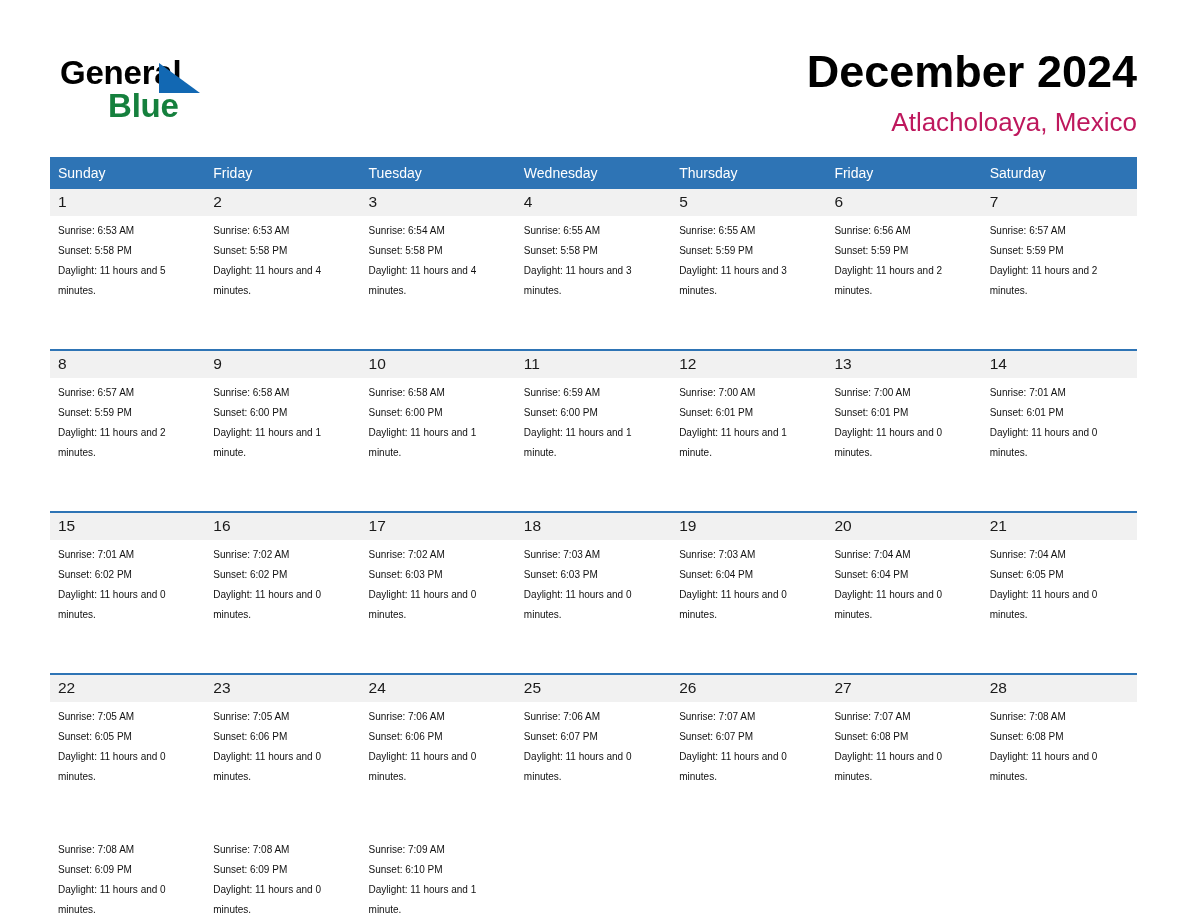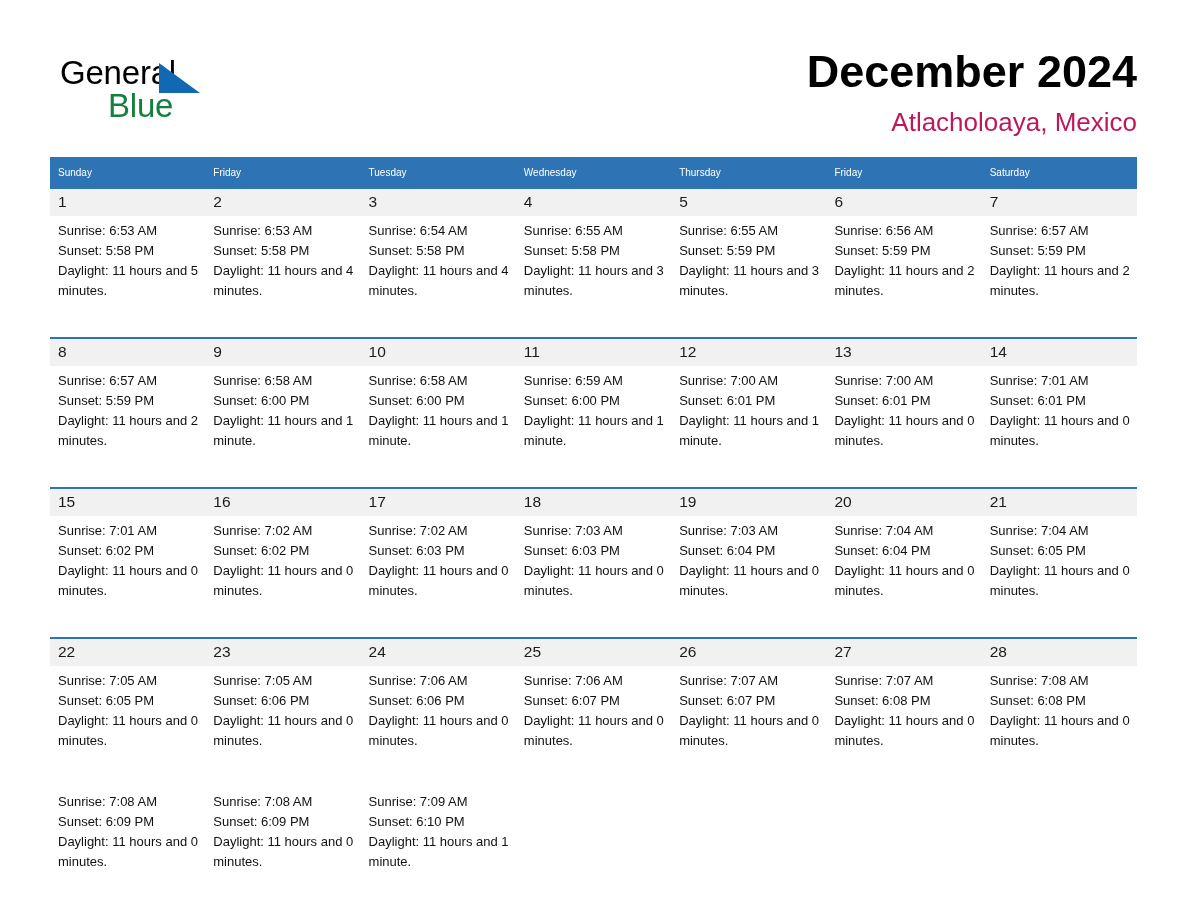--- a/index.html
+++ b/index.html
@@ -29,20 +29,21 @@
     top: 44px;
     right: 51px;
     height: 105px;
   }
   .brand {
     position: absolute;
     left: 10px;
     top: 10px;
     width: 300px;
     height: 80px;
+    font-weight: bold;
   }
   .brand-general {
     position: absolute;
     left: 0px;
     top: 0px;
     font-size: 33px;
     letter-spacing: -0.2px;
     color: #000000;
     font-family: "Liberation Sans", sans-serif;
   }
@@ -91,21 +92,21 @@
     position: absolute;
     left: 50px;
     top: 157px;
     width: 1087px;
     border-collapse: collapse;
     table-layout: fixed;
   }
   .calendar th {
     background: #2e74b5;
     color: #ffffff;
-    font-size: 10px;
+    font-size: 14px;
     font-weight: normal;
     text-align: left;
     padding: 7px 0 8px 8px;
     height: 17px;
     vertical-align: middle;
     border: none;
   }
   .calendar col {
     width: 155.28px;
   }
@@ -121,24 +122,24 @@
   }
   .daynum-row.first-week td {
     border-top: none;
   }
   .daynum-row td.empty-cell {
     background: #ffffff;
     border-top-color: #ffffff;
   }
   .info-row td {
     background: #ffffff;
-    font-size: 13px;
+    font-size: 10px;
     line-height: 20px;
     color: #111111;
-    padding: 5px 6px 24px 8px;
+    padding: 5px 6px 36px 8px;
     vertical-align: top;
     border: none;
     height: 92px;
   }
   .info-row td.empty-cell {
     background: #ffffff;
   }
   .info-line {
     white-space: nowrap;
   }

